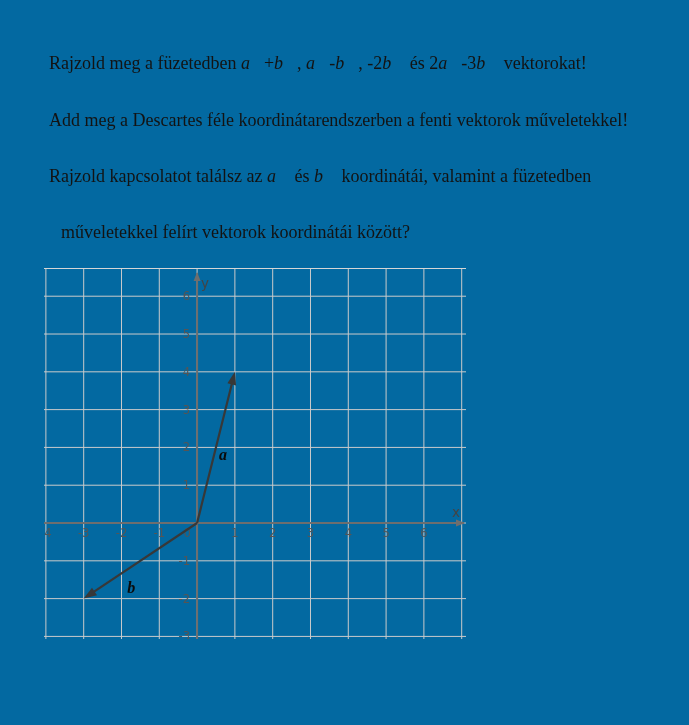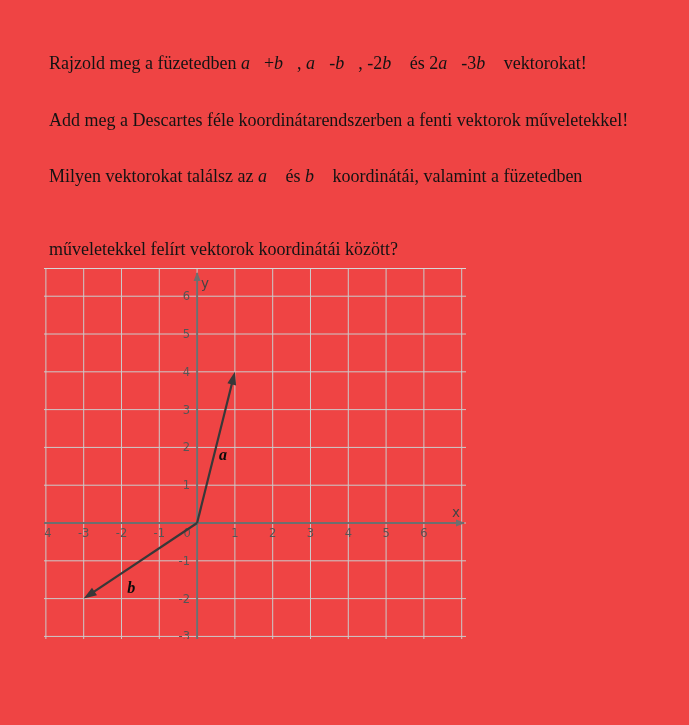--- a/index.html
+++ b/index.html
@@ -1,49 +1,49 @@
 <!DOCTYPE html>
 <html><head>
 <meta charset="utf-8">
 <style>
   html,body{margin:0;padding:0;}
   body{
     width:689px;height:725px;background:#ffffff;
     font-family:"Liberation Serif","DejaVu Serif",serif;
   }
-  .page{position:relative;width:689px;height:725px;overflow:hidden;background:#ef4444;}
+  .page{position:relative;width:689px;height:725px;overflow:hidden;background:#0369a1;}
   .doc-line{
     position:absolute;left:49px;margin:0;
     font-size:18px;line-height:1.2;color:#131313;white-space:nowrap;
   }
   .doc-line .vec{font-style:italic;}
   #line-1{top:53px;}
   #line-2{top:110px;}
   #line-3{top:166px;}
-  #line-4{top:239px;}
+  #line-4{top:222px;margin-left:12px;}
   .plot{
     position:absolute;left:44px;top:268px;width:422px;height:371px;
     border-top:1px solid #d6d6d6;
   }
   .plot svg{display:block;overflow:hidden;}
   .plot text{font-family:"DejaVu Sans","Liberation Sans",sans-serif;}
   text.vec-label{
     font-family:"Liberation Serif","DejaVu Serif",serif;
     font-style:italic;font-weight:bold;
   }
 </style>
 </head>
 <body>
 
 <div class="page">
 
   <div>
     <p class="doc-line" id="line-1"><span>Rajzold meg a füzetedben </span><span class="vec">a⃗</span><span>+</span><span class="vec">b⃗</span><span>, </span><span class="vec">a⃗</span><span>-</span><span class="vec">b⃗</span><span>, -2</span><span class="vec">b⃗</span><span> és 2</span><span class="vec">a⃗</span><span>-3</span><span class="vec">b⃗</span><span> vektorokat!</span></p>
     <p class="doc-line" id="line-2"><span>Add meg a Descartes féle koordinátarendszerben a fenti vektorok műveletekkel!</span></p>
-    <p class="doc-line" id="line-3"><span>Milyen vektorokat találsz az </span><span class="vec">a⃗</span><span> és </span><span class="vec">b⃗</span><span> koordinátái, valamint a füzetedben</span></p>
+    <p class="doc-line" id="line-3"><span>Rajzold kapcsolatot találsz az </span><span class="vec">a⃗</span><span> és </span><span class="vec">b⃗</span><span> koordinátái, valamint a füzetedben</span></p>
     <p class="doc-line" id="line-4"><span>műveletekkel felírt vektorok koordinátái között?</span></p>
   </div>
 
   <div class="plot">
     <svg id="plot-svg" xmlns="http://www.w3.org/2000/svg" width="422" height="370" viewBox="0 0 422 370">
         <line x1="1.8899999999999932" y1="0" x2="1.8899999999999932" y2="370" stroke="#cbcbcb" stroke-width="1"></line>
         <line x1="39.68999999999999" y1="0" x2="39.68999999999999" y2="370" stroke="#cbcbcb" stroke-width="1"></line>
         <line x1="77.48999999999998" y1="0" x2="77.48999999999998" y2="370" stroke="#cbcbcb" stroke-width="1"></line>
         <line x1="115.28999999999998" y1="0" x2="115.28999999999998" y2="370" stroke="#cbcbcb" stroke-width="1"></line>
         <line x1="153.08999999999997" y1="0" x2="153.08999999999997" y2="370" stroke="#cbcbcb" stroke-width="1"></line>

